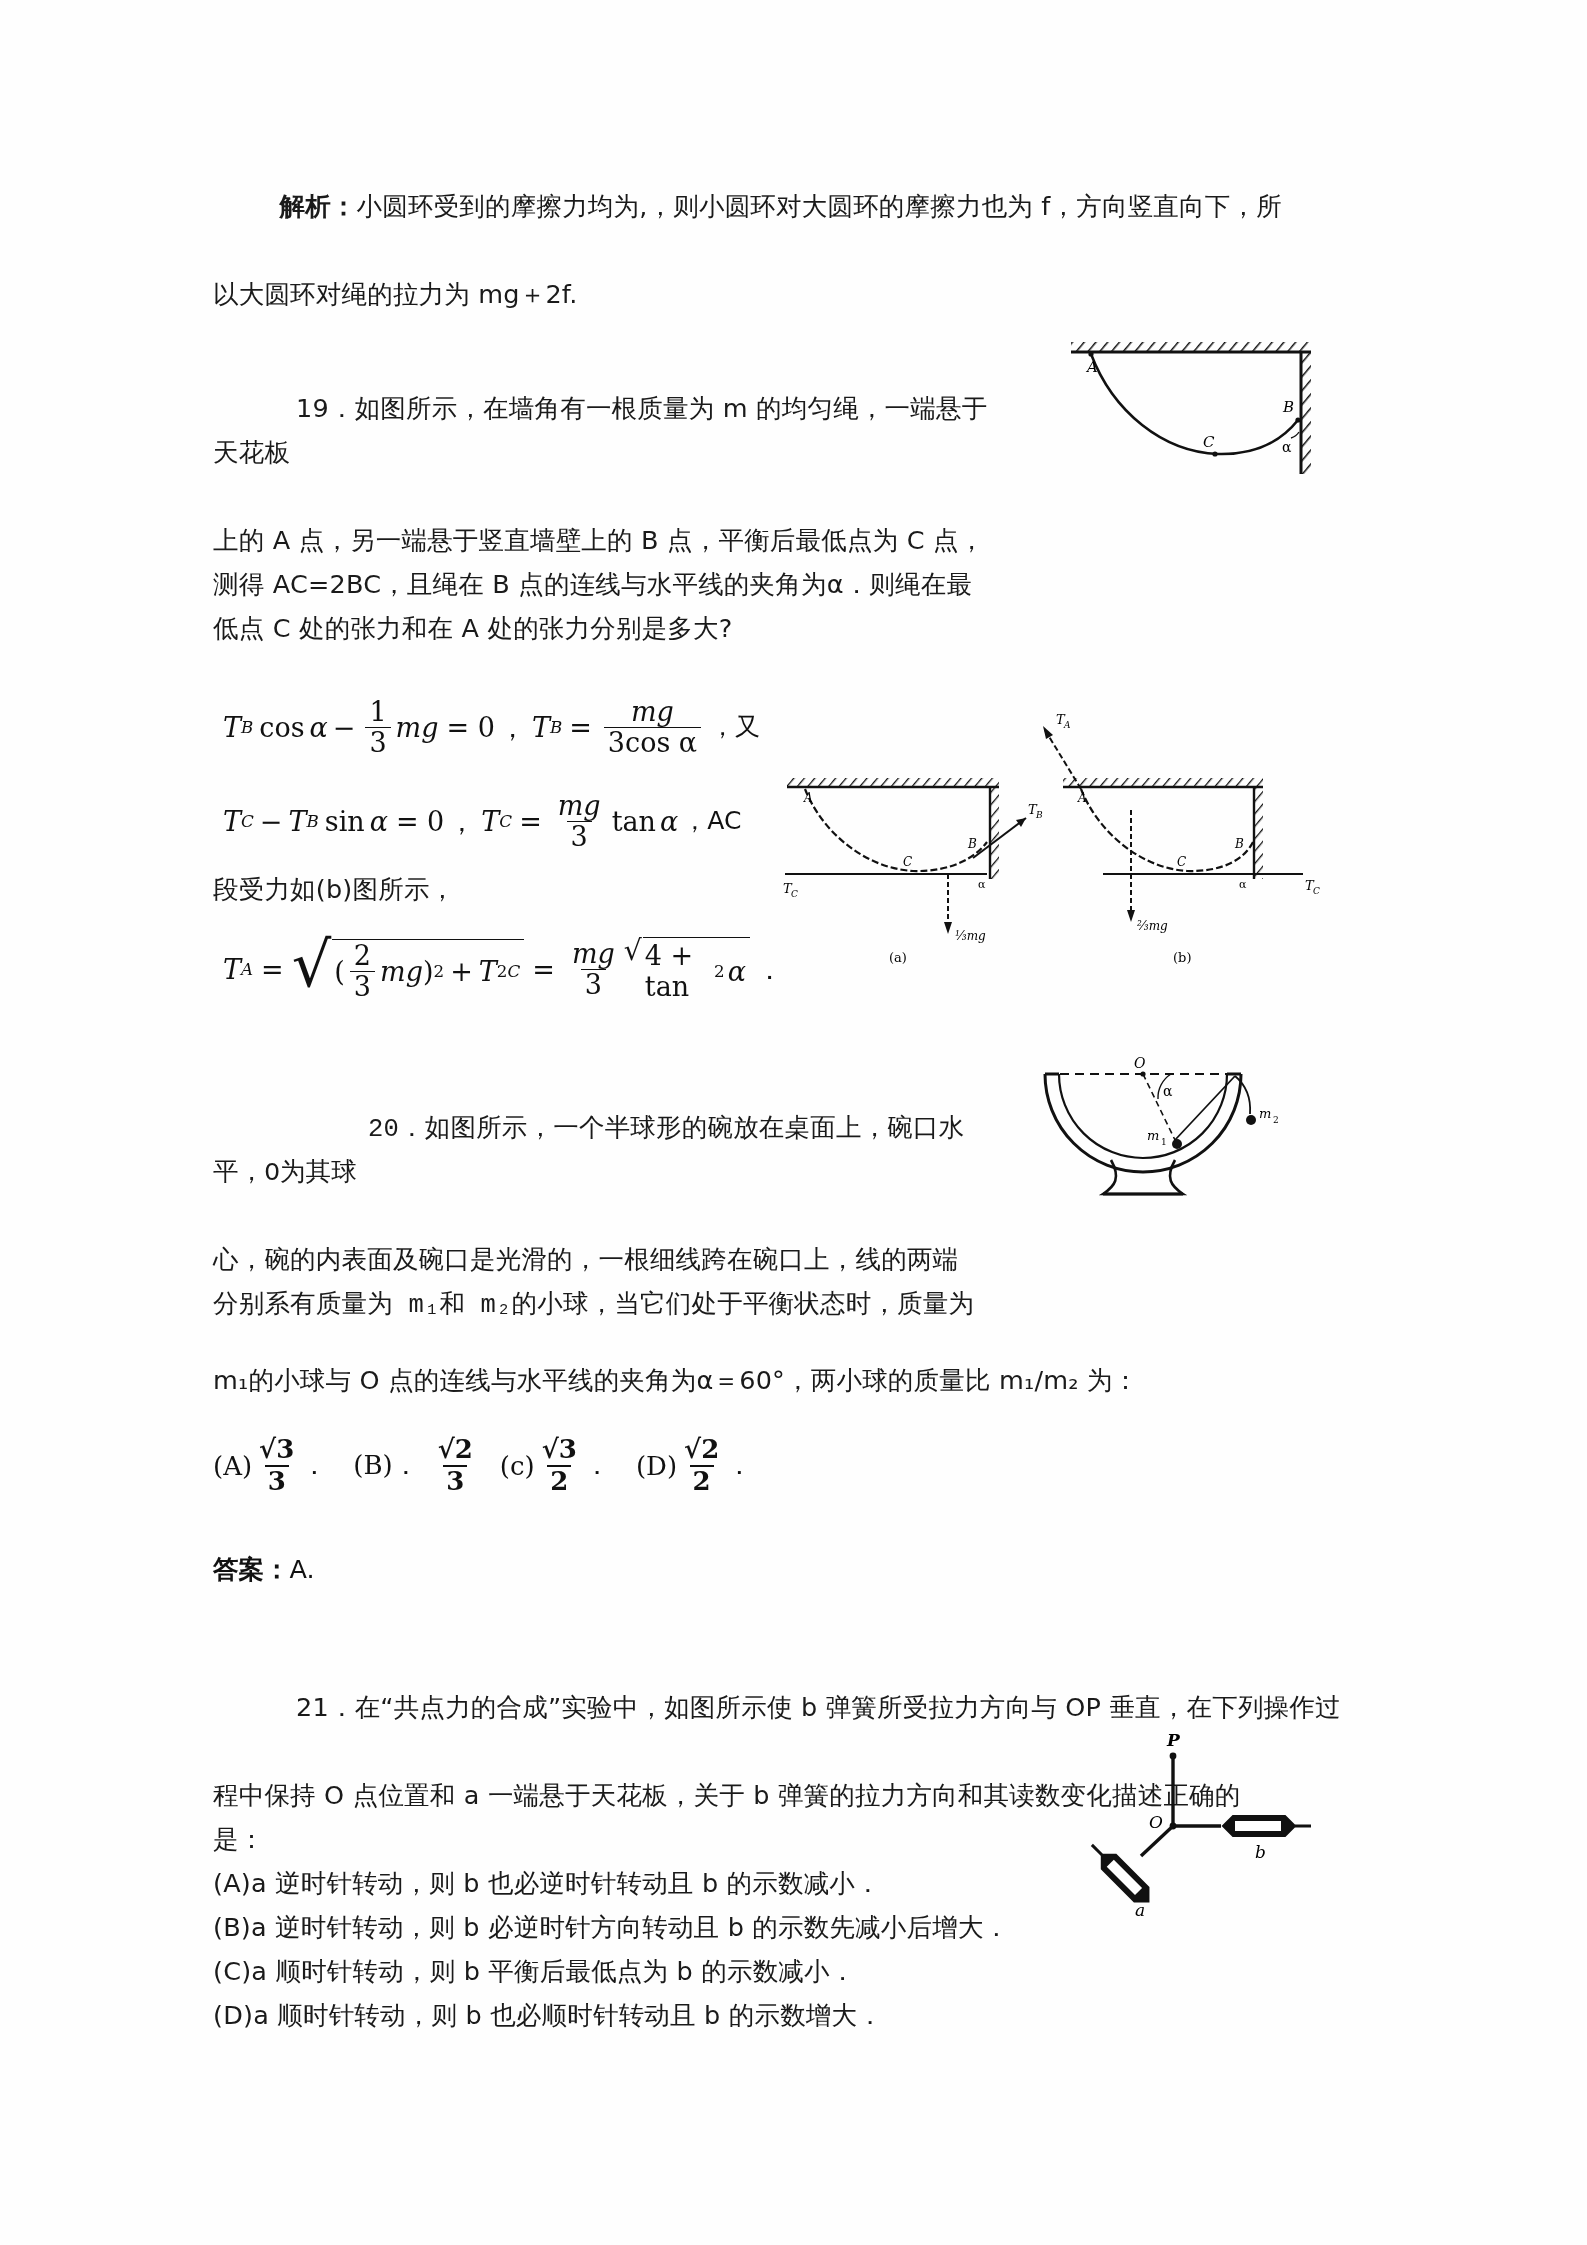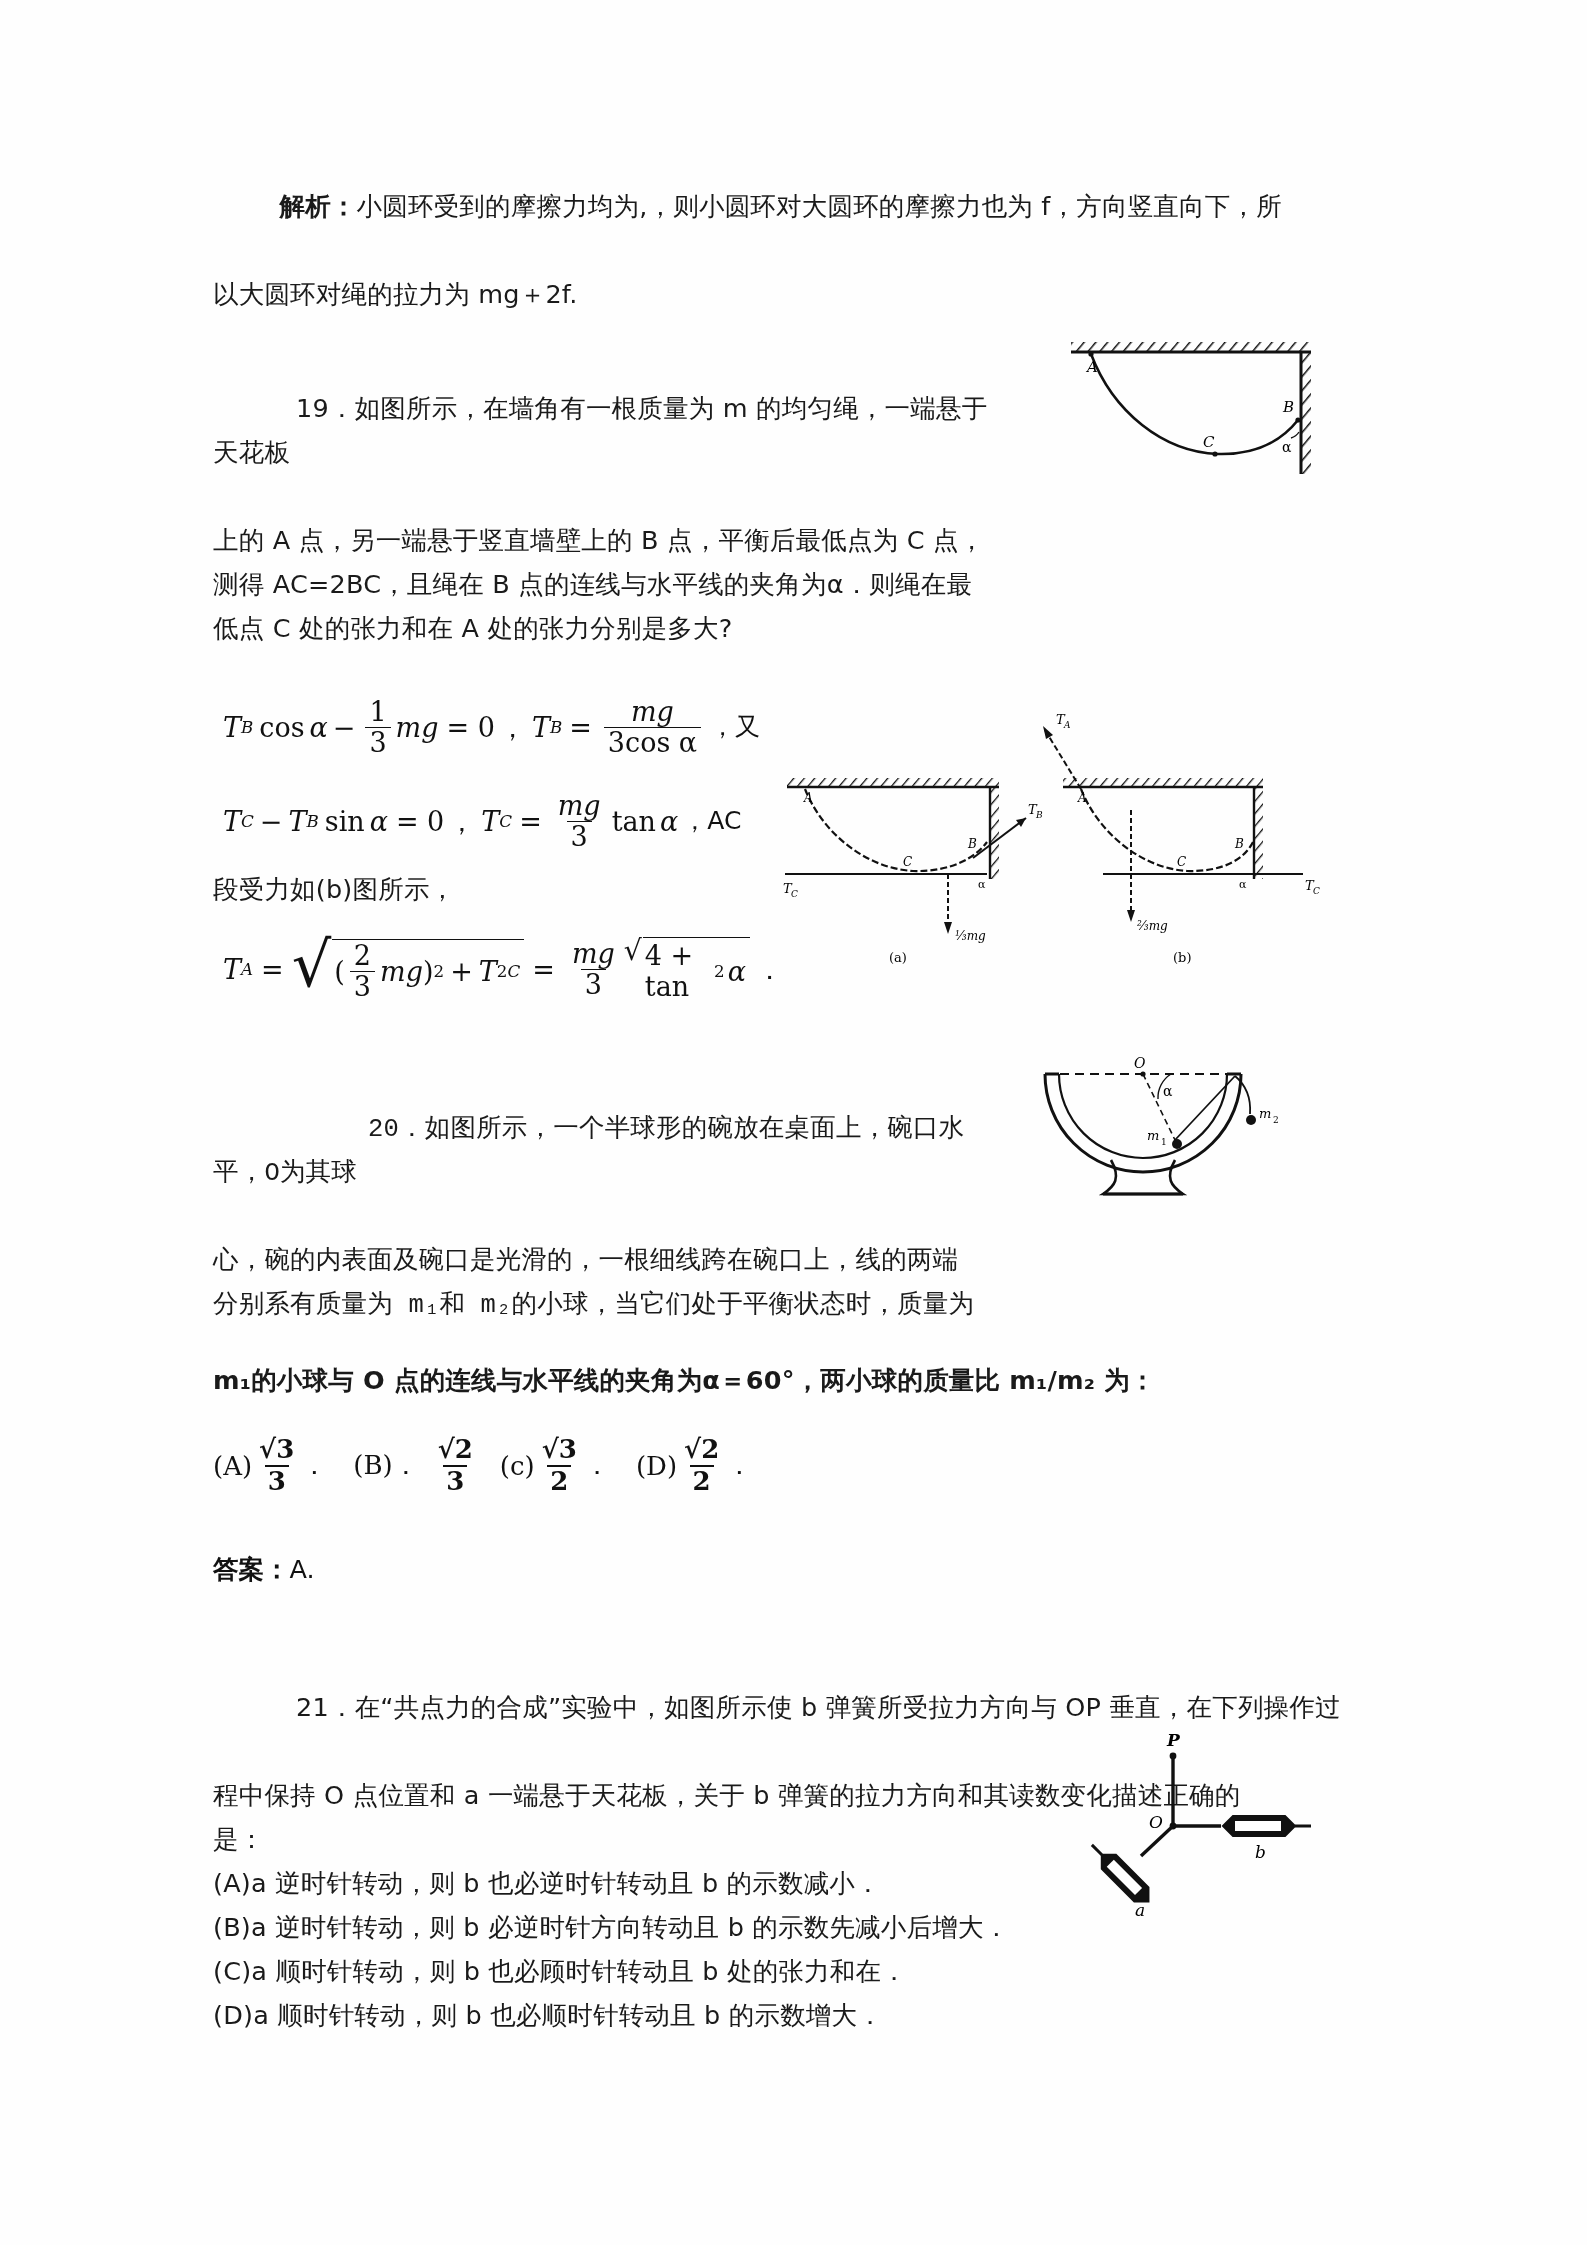--- a/index.html
+++ b/index.html
@@ -325,21 +325,21 @@
           <text x="131" y="16" font-family="DejaVu Serif, serif" font-size="14" font-style="italic">O</text>
           <text x="160" y="44" font-family="DejaVu Serif, serif" font-size="14">α</text>
           <text x="144" y="88" font-family="DejaVu Serif, serif" font-size="13" font-style="italic">m</text>
           <text x="158" y="93" font-family="DejaVu Serif, serif" font-size="9">1</text>
           <text x="256" y="66" font-family="DejaVu Serif, serif" font-size="13" font-style="italic">m</text>
           <text x="270" y="71" font-family="DejaVu Serif, serif" font-size="9">2</text>
         </svg>
       </div>
     </div>
 
-    <div class="ln" style="margin-top:11px;font-weight:bold;">m₁的小球与 O 点的连线与水平线的夹角为α＝60°，两小球的质量比 m₁/m₂ 为：</div>
+    <div class="ln" style="margin-top:11px;">m₁的小球与 O 点的连线与水平线的夹角为α＝60°，两小球的质量比 m₁/m₂ 为：</div>
 
     <div style="margin:34px 0 0 0; display:flex; align-items:center; font-size:26px;">
       <span style="display:inline-flex;align-items:center;margin-right:26px;">
         <span style="font-family:'DejaVu Serif',serif;">(A)</span>
         <span class="optfrac">
           <span class="num">√3</span>
           <span class="den">3</span>
         </span>
         <span>．</span>
       </span>
@@ -375,21 +375,21 @@
 
     <div class="q-block" style="margin-top:52px; min-height:310px;">
       <div class="txtcol" style="width:1140px;">
         <div class="ln">
           <span>21．</span><span>在“共点力的合成”实验中，如图所示使 b 弹簧所受拉力方向与 OP 垂直，在下列操作过</span>
         </div>
         <div class="ln">程中保持 O 点位置和 a 一端悬于天花板，关于 b 弹簧的拉力方向和其读数变化描述正确的</div>
         <div class="ln">是：</div>
         <div class="ln">(A)a 逆时针转动，则 b 也必逆时针转动且 b 的示数减小．</div>
         <div class="ln">(B)a 逆时针转动，则 b 必逆时针方向转动且 b 的示数先减小后增大．</div>
-        <div class="ln">(C)a 顺时针转动，则 b 也必顾时针转动且 b 处的张力和在．</div>
+        <div class="ln">(C)a 顺时针转动，则 b 平衡后最低点为 b 的示数减小．</div>
         <div class="ln">(D)a 顺时针转动，则 b 也必顺时针转动且 b 的示数增大．</div>
       </div>
 
       <div class="figbox" style="left:850px; top:85px;">
         <svg width="280" height="210" viewBox="0 0 280 210">
 
           <line x1="110" y1="100" x2="110" y2="30" stroke="#111" stroke-width="3.4"></line>
           <circle cx="110" cy="30" r="3.4" fill="#111"></circle>
           <text x="104" y="20" font-family="DejaVu Serif, serif" font-size="17" font-style="italic" font-weight="bold">P</text>
 

